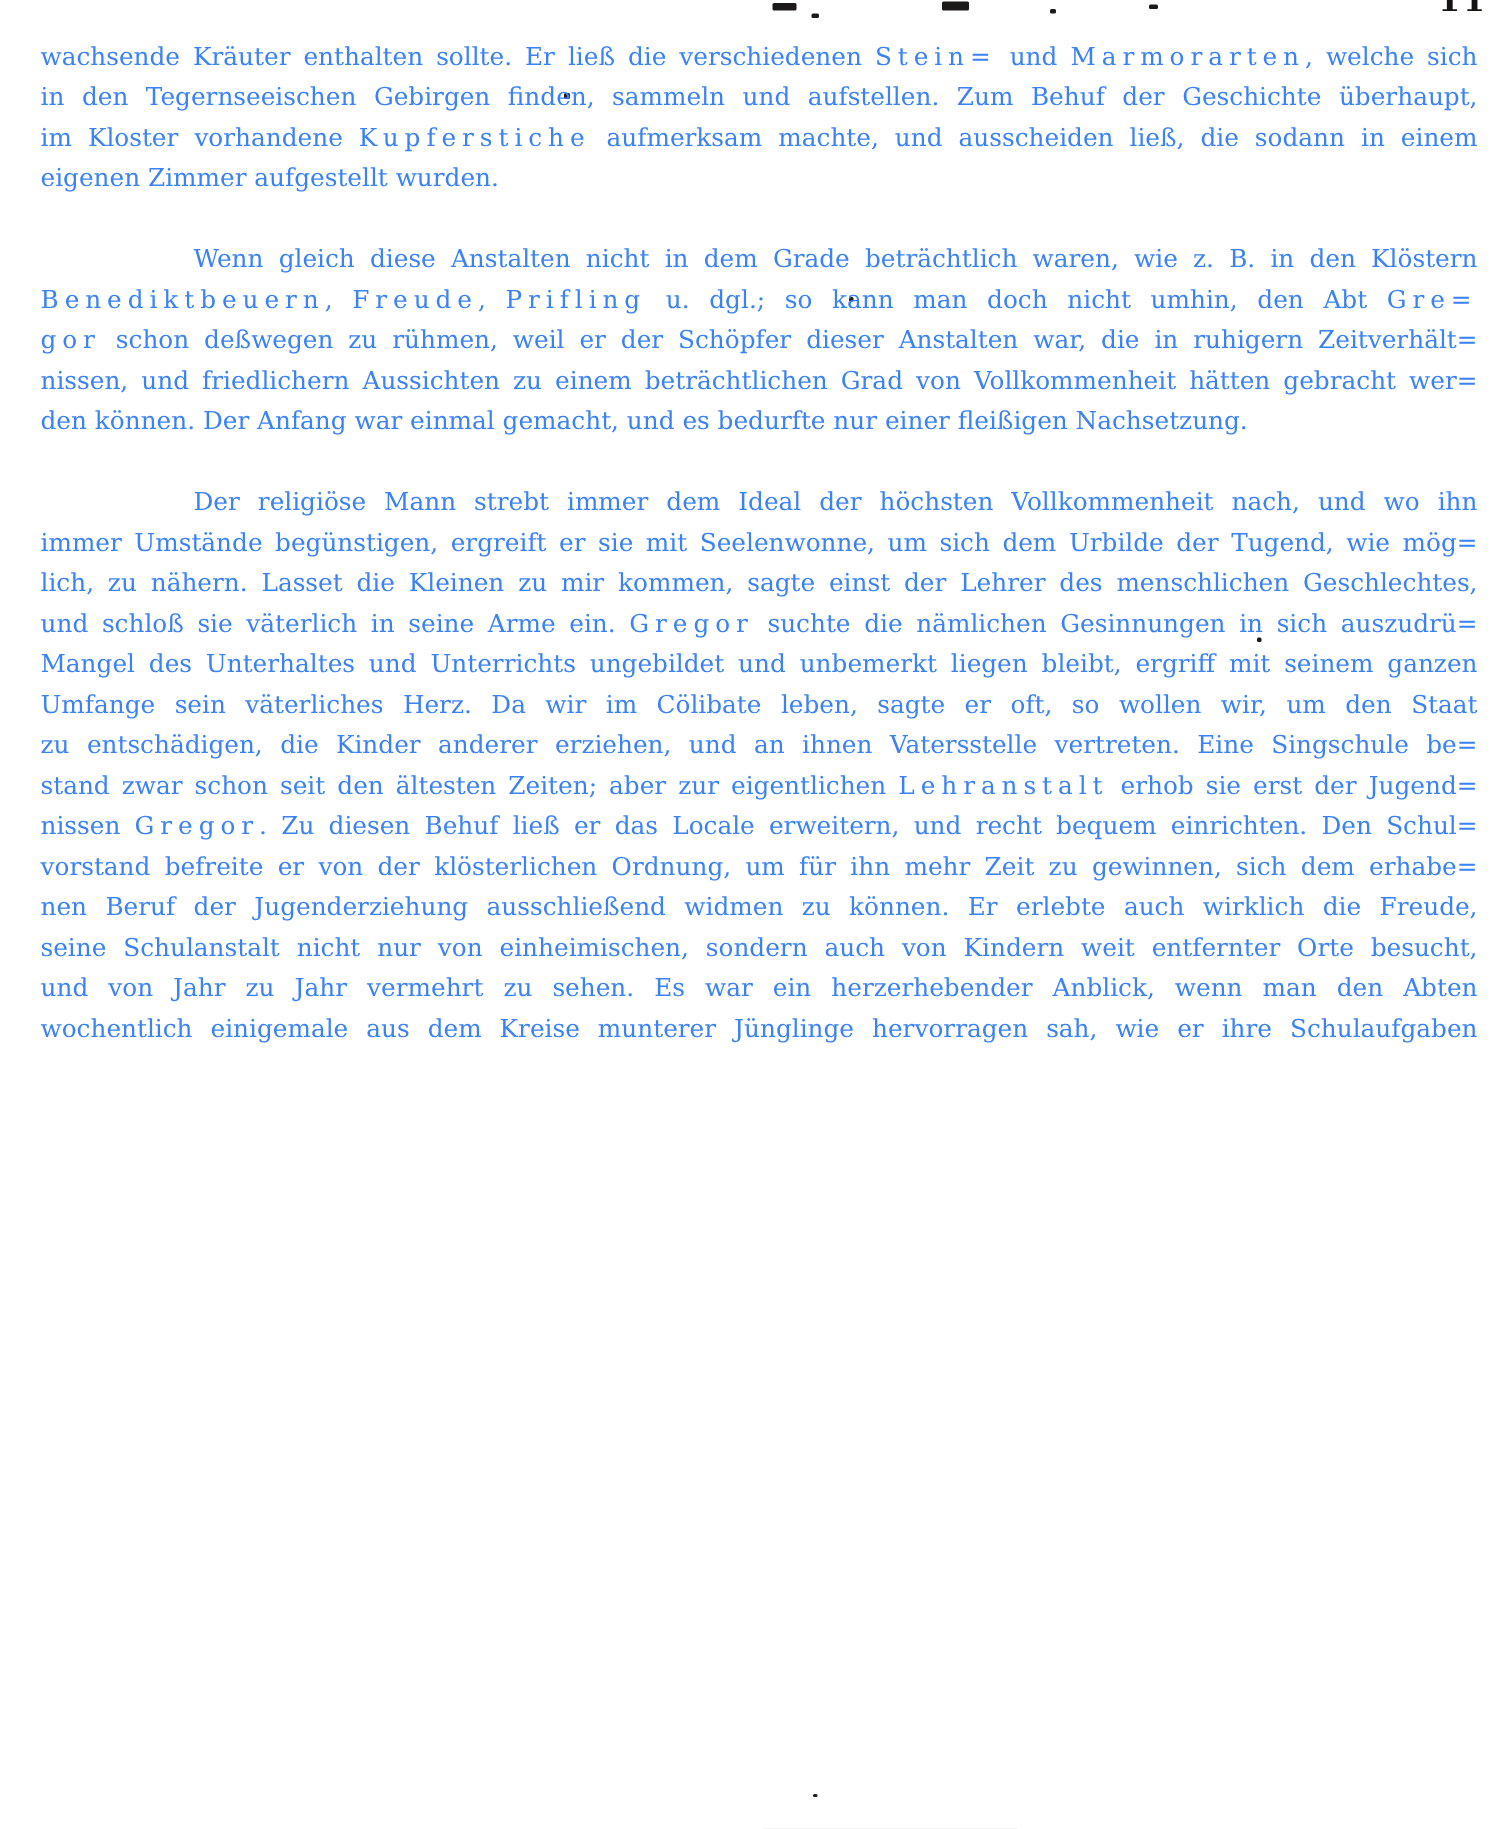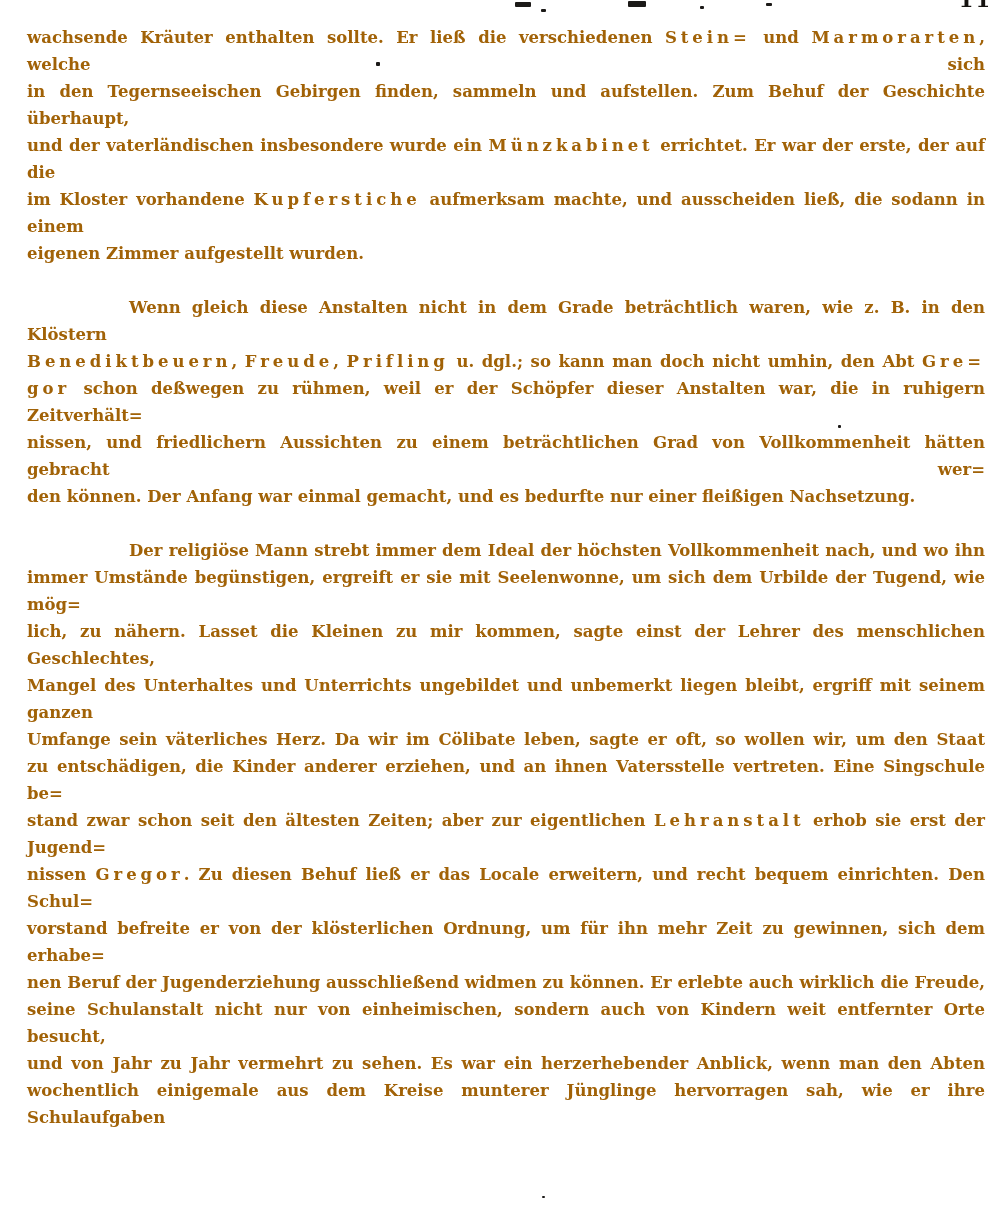--- a/index.html
+++ b/index.html
@@ -21,24 +21,24 @@
     left: 27px;
     top: 24px;
     width: 958px;
   }
   .paragraph {
     margin: 0 0 27px 0;
   }
   .line {
     font-size: 16.5px;
     line-height: 27px;
-    font-weight: 700;
+    font-weight: 400;
     text-align: justify;
     text-align-last: justify;
-    color: #a16207;
+    color: #3b82f6;
     -webkit-font-smoothing: antialiased;
   }
   .line.last {
     text-align-last: left;
   }
   .paragraph.indent .line.first {
     text-indent: 102px;
   }
   .sperr {
     letter-spacing: 0.24em;
@@ -81,35 +81,35 @@
   <div class="speck" style="left:766px; top:3px; width:6px; height:3px;"></div>
   <div class="speck" style="left:376px; top:62px; width:4px; height:4px;"></div>
   <div class="speck" style="left:566px; top:198px; width:3px; height:3px;"></div>
   <div class="speck" style="left:838px; top:425px; width:3px; height:3px;"></div>
   <div class="speck" style="left:542px; top:1196px; width:3px; height:2px;"></div>
 
   <div class="page-text">
       <div class="paragraph">
         <div class="line first"><span>wachsende Kräuter enthalten sollte.  Er ließ die verschiedenen </span><span class="sperr">Stein=</span><span> und </span><span class="sperr">Marmorarten</span><span>, welche sich</span></div>
         <div class="line"><span>in den Tegernseeischen Gebirgen finden, sammeln und aufstellen.  Zum Behuf der Geschichte überhaupt,</span></div>
-        <div class="line"><span>und der vaterländischen insbesondere wurde ein </span><span class="sperr">Münzkabinet</span><span> errichtet.  Er war der erste, der auf die</span></div>
         <div class="line"><span>im Kloster vorhandene </span><span class="sperr">Kupferstiche</span><span> aufmerksam machte, und ausscheiden ließ, die sodann in einem</span></div>
         <div class="line last"><span>eigenen Zimmer aufgestellt wurden.</span></div>
       </div>
       <div class="paragraph indent">
         <div class="line first"><span>Wenn gleich diese Anstalten nicht in dem Grade beträchtlich waren, wie z. B. in den Klöstern</span></div>
         <div class="line"><span class="sperr">Benediktbeuern</span><span>, </span><span class="sperr">Freude</span><span>, </span><span class="sperr">Prifling</span><span> u. dgl.; so kann man doch nicht umhin, den Abt </span><span class="sperr">Gre=</span></div>
         <div class="line"><span class="sperr">gor</span><span> schon deßwegen zu rühmen, weil er der Schöpfer dieser Anstalten war, die in ruhigern Zeitverhält=</span></div>
         <div class="line"><span>nissen, und friedlichern Aussichten zu einem beträchtlichen Grad von Vollkommenheit hätten gebracht wer=</span></div>
         <div class="line last"><span>den können.  Der Anfang war einmal gemacht, und es bedurfte nur einer fleißigen Nachsetzung.</span></div>
       </div>
       <div class="paragraph indent">
         <div class="line first"><span>Der religiöse Mann strebt immer dem Ideal der höchsten Vollkommenheit nach, und wo ihn</span></div>
         <div class="line"><span>immer Umstände begünstigen, ergreift er sie mit Seelenwonne, um sich dem Urbilde der Tugend, wie mög=</span></div>
         <div class="line"><span>lich, zu nähern.  Lasset die Kleinen zu mir kommen, sagte einst der Lehrer des menschlichen Geschlechtes,</span></div>
+        <div class="line"><span>und schloß sie väterlich in seine Arme ein.  </span><span class="sperr">Gregor</span><span> suchte die nämlichen Gesinnungen in sich auszudrü=</span></div>
         <div class="line"><span>Mangel des Unterhaltes und Unterrichts ungebildet und unbemerkt liegen bleibt, ergriff mit seinem ganzen</span></div>
         <div class="line"><span>Umfange sein väterliches Herz.  Da wir im Cölibate leben, sagte er oft, so wollen wir, um den Staat</span></div>
         <div class="line"><span>zu entschädigen, die Kinder anderer erziehen, und an ihnen Vatersstelle vertreten.  Eine Singschule be=</span></div>
         <div class="line"><span>stand zwar schon seit den ältesten Zeiten; aber zur eigentlichen </span><span class="sperr">Lehranstalt</span><span> erhob sie erst der Jugend=</span></div>
         <div class="line"><span>nissen </span><span class="sperr">Gregor</span><span>.  Zu diesen Behuf ließ er das Locale erweitern, und recht bequem einrichten.  Den Schul=</span></div>
         <div class="line"><span>vorstand befreite er von der klösterlichen Ordnung, um für ihn mehr Zeit zu gewinnen, sich dem erhabe=</span></div>
         <div class="line"><span>nen Beruf der Jugenderziehung ausschließend widmen zu können.  Er erlebte auch wirklich die Freude,</span></div>
         <div class="line"><span>seine Schulanstalt nicht nur von einheimischen, sondern auch von Kindern weit entfernter Orte besucht,</span></div>
         <div class="line"><span>und von Jahr zu Jahr vermehrt zu sehen.  Es war ein herzerhebender Anblick, wenn man den Abten</span></div>
         <div class="line"><span>wochentlich einigemale aus dem Kreise munterer Jünglinge hervorragen sah, wie er ihre Schulaufgaben</span></div>

